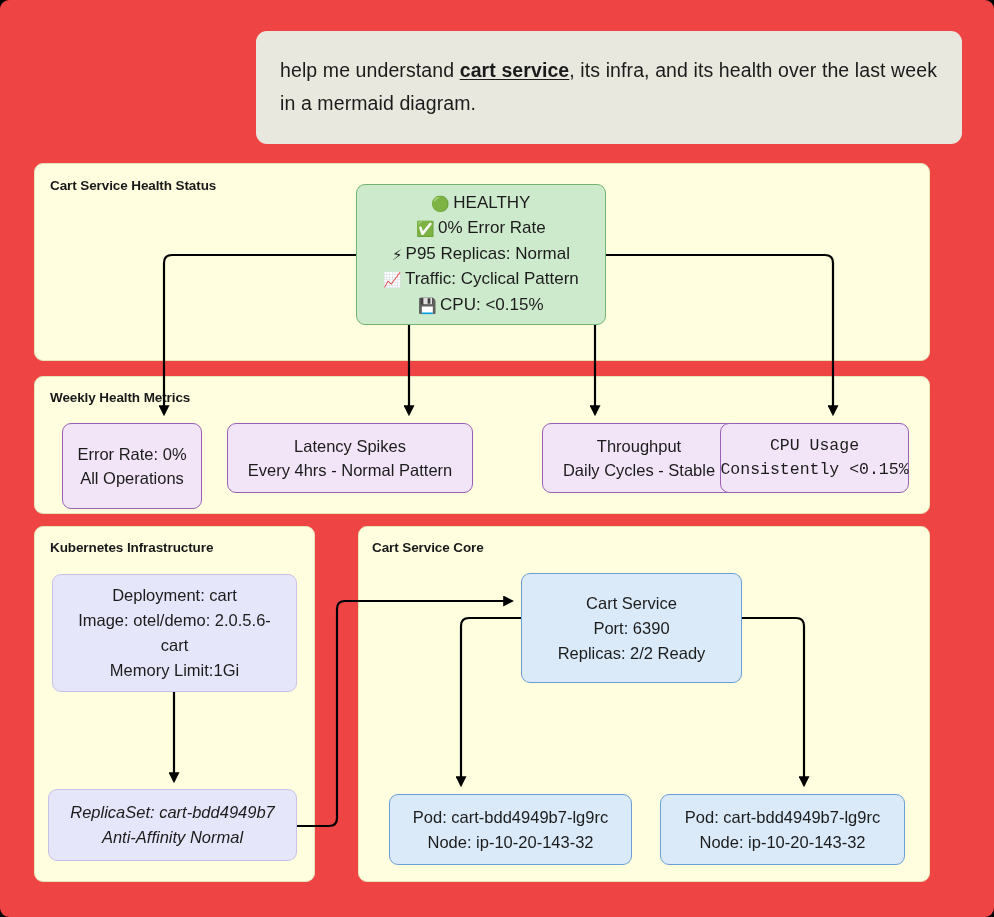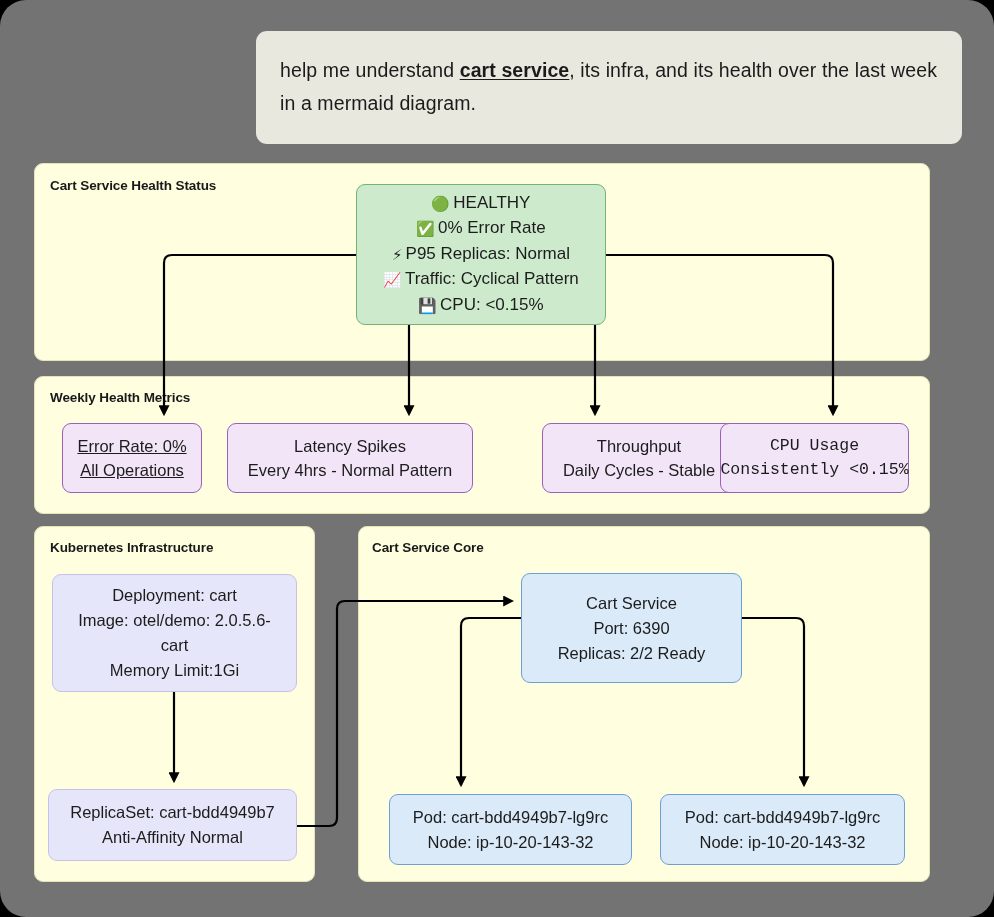--- a/index.html
+++ b/index.html
@@ -11,22 +11,22 @@
     width: 994px;
     height: 917px;
     font-family: "Liberation Sans", sans-serif;
     overflow: hidden;
   }
   .canvas {
     position: absolute;
     left: 0; top: 0;
     width: 994px;
     height: 917px;
-    background: #737373;
-    border-radius: 26px;
+    background: #ef4444;
+    border-radius: 9px;
     overflow: hidden;
   }
   
   .prompt-bubble {
     position: absolute;
     left: 256px;
     top: 31px;
     width: 706px;
     box-sizing: border-box;
     background: #e8e8df;
@@ -129,21 +129,21 @@
     <div class="line"><span class="emoji">🟢</span><span>HEALTHY</span></div>
     <div class="line"><span class="emoji">✅</span><span>0% Error Rate</span></div>
     <div class="line"><span class="emoji">⚡</span><span>P95 Replicas: Normal</span></div>
     <div class="line"><span class="emoji">📈</span><span>Traffic: Cyclical Pattern</span></div>
     <div class="line"><span class="emoji">💾</span><span>CPU: &lt;0.15%</span></div>
   </div>
 
   <div class="subgraph" style="left:34px; top:376px; width:896px; height:138px;"></div>
   <div class="subgraph-title" style="left:50px; top:390px;">Weekly Health Metrics</div>
 
-  <div class="node node-purple" style="left:62px; top:423px; width:140px; height:70px;text-decoration:underline;">
+  <div class="node node-purple" style="left:62px; top:423px; width:140px; height:86px;">
     <div class="line">Error Rate: 0%</div>
     <div class="line">All Operations</div>
   </div>
 
   <div class="node node-purple" style="left:227px; top:423px; width:246px; height:70px;">
     <div class="line">Latency Spikes</div>
     <div class="line">Every 4hrs - Normal Pattern</div>
   </div>
 
   <div class="node node-purple" style="left:498px; top:423px; width:194px; height:70px;margin-left:44px;">
@@ -158,21 +158,21 @@
 
   <div class="subgraph" style="left:34px; top:526px; width:281px; height:356px;"></div>
   <div class="subgraph-title" style="left:50px; top:540px;">Kubernetes Infrastructure</div>
 
   <div class="node node-lav wrap" style="left:52px; top:574px; width:245px; height:118px; padding:0 14px;">
     <div class="line">Deployment: cart</div>
     <div class="line">Image: otel/demo: 2.0.5.6-cart</div>
     <div class="line">Memory Limit:1Gi</div>
   </div>
 
-  <div class="node node-lav" style="left:48px; top:789px; width:249px; height:72px;">
+  <div class="node node-lav" style="left:48px; top:789px; width:249px; height:72px;font-style:italic;">
     <div class="line">ReplicaSet: cart-bdd4949b7</div>
     <div class="line">Anti-Affinity Normal</div>
   </div>
 
   <div class="subgraph" style="left:358px; top:526px; width:572px; height:356px;"></div>
   <div class="subgraph-title" style="left:372px; top:540px;">Cart Service Core</div>
 
   <div class="node node-blue" style="left:521px; top:573px; width:221px; height:110px;">
     <div class="line">Cart Service</div>
     <div class="line">Port: 6390</div>

